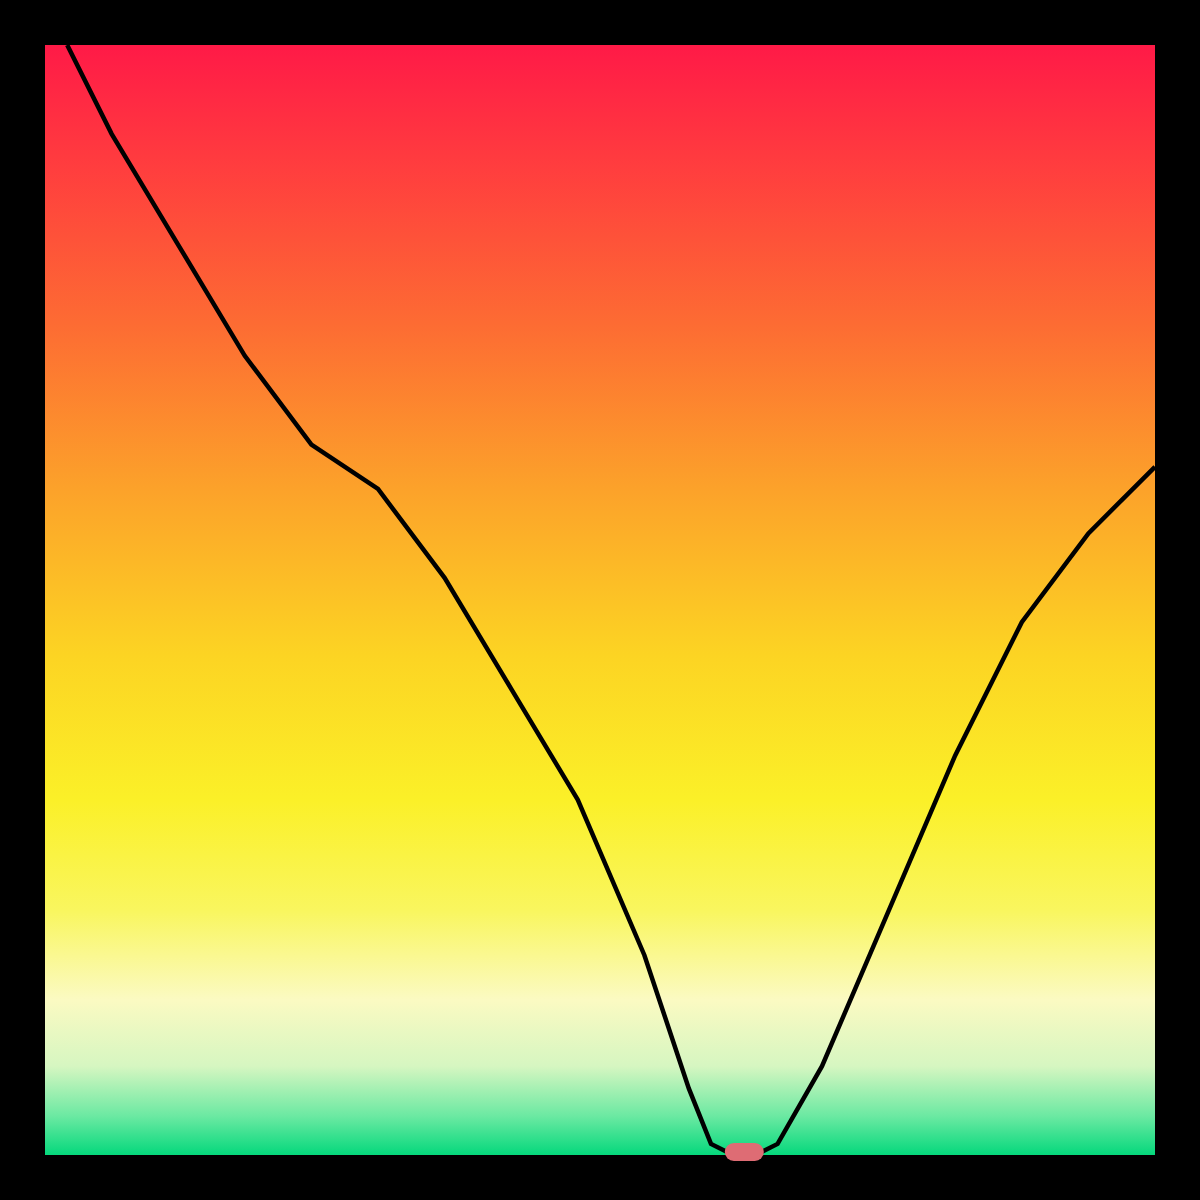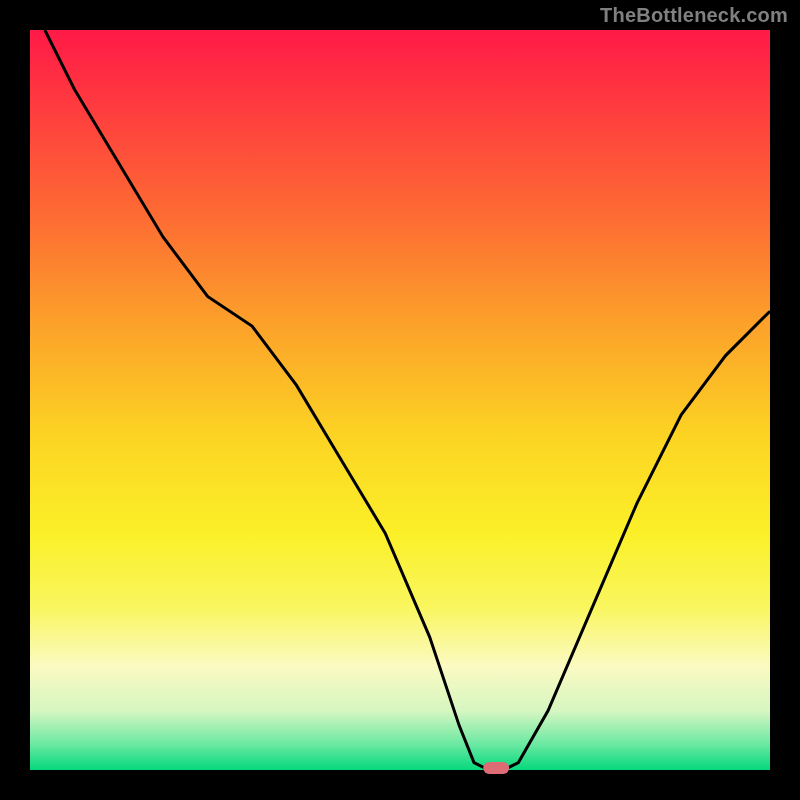--- a/index.html
+++ b/index.html
@@ -21,21 +21,20 @@
     font-size: 20px;
     font-weight: bold;
     letter-spacing: 0.2px;
   }
   svg { display: block; }
 </style>
 </head>
 <body>
 
 <div class="wrap">
-  <div class="watermark">TheBottleneck.com</div>
   <svg id="chart-svg" width="800" height="800" viewBox="0 0 800 800">
     <defs>
       <linearGradient id="bg-grad" x1="0" y1="0" x2="0" y2="1">
           <stop offset="0%" stop-color="#ff1a47"></stop>
           <stop offset="10%" stop-color="#ff3a3f"></stop>
           <stop offset="25%" stop-color="#fd6b33"></stop>
           <stop offset="40%" stop-color="#fca22a"></stop>
           <stop offset="55.00000000000001%" stop-color="#fcd423"></stop>
           <stop offset="68%" stop-color="#fbf028"></stop>
           <stop offset="78%" stop-color="#f9f65f"></stop>

